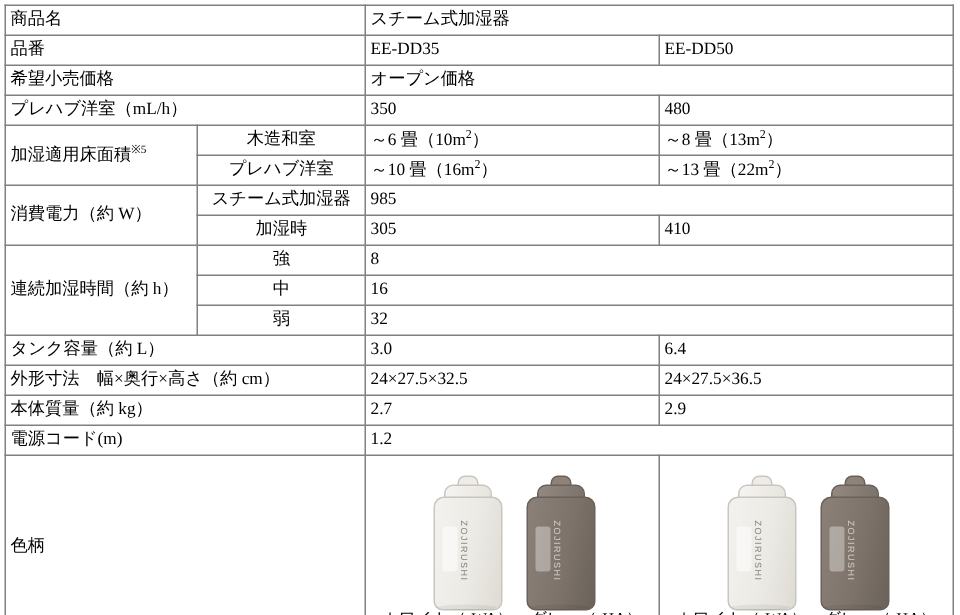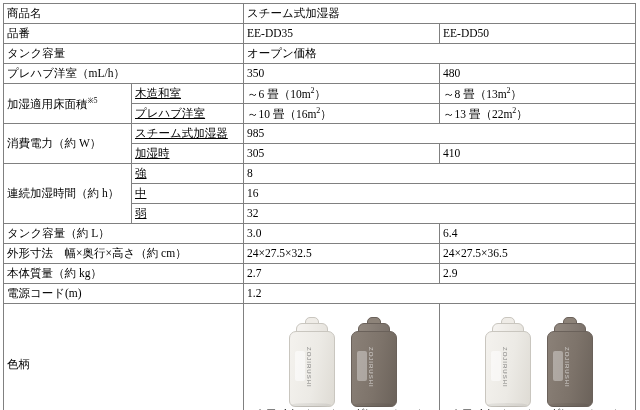--- a/index.html
+++ b/index.html
@@ -33,23 +33,22 @@
     vertical-align: middle;
     line-height: 1.25;
     height: 17px;
   }
   .lbl {
     text-align: left;
     padding-left: 4px;
     white-space: nowrap;
   }
   .sub {
-    text-align: left;
+    text-align: center;
     white-space: nowrap;
-    text-decoration: underline;
   }
   .val {
     text-align: left;
   }
   .sup {
     font-size: 7.5px;
     vertical-align: super;
   }
   .sqsup {
     font-size: 8px;
@@ -173,21 +172,21 @@
         <td class="val" colspan="2">スチーム式加湿器</td>
       </tr>
 
       <tr>
         <td class="lbl" colspan="2">品番</td>
         <td class="val">EE-DD35</td>
         <td class="val">EE-DD50</td>
       </tr>
 
       <tr>
-        <td class="lbl" colspan="2">タンク容量</td>
+        <td class="lbl" colspan="2">希望小売価格</td>
         <td class="val" colspan="2">オープン価格</td>
       </tr>
 
       <tr>
         <td class="lbl" colspan="2">プレハブ洋室（mL/h）</td>
         <td class="val">350</td>
         <td class="val">480</td>
       </tr>
 
       <tr>

